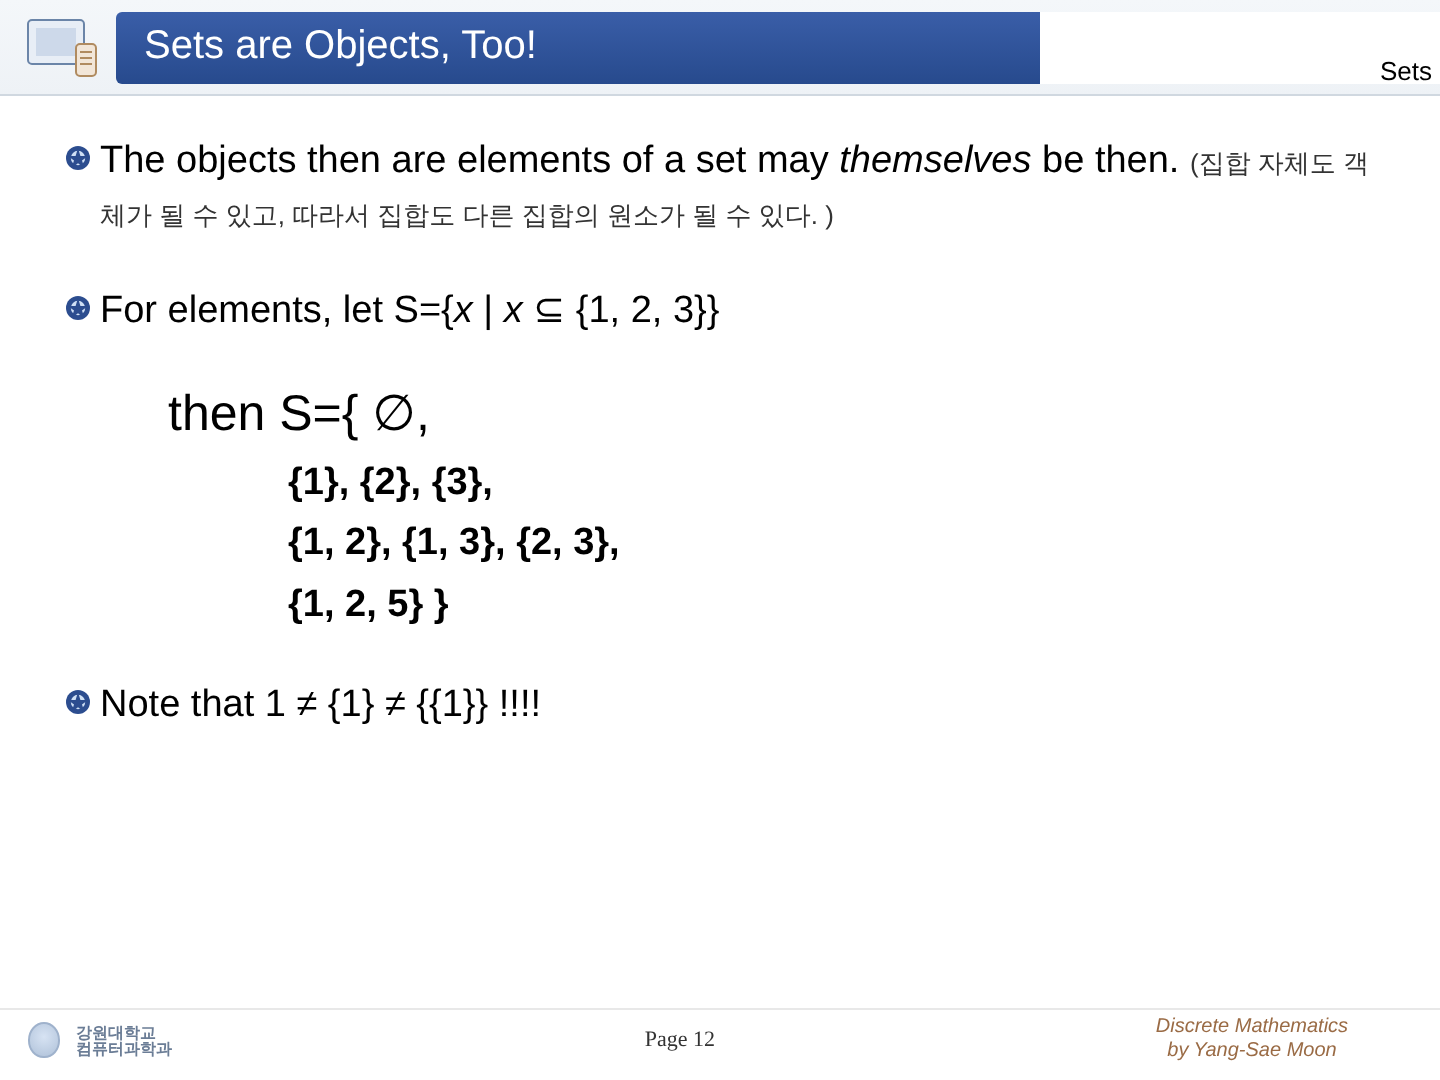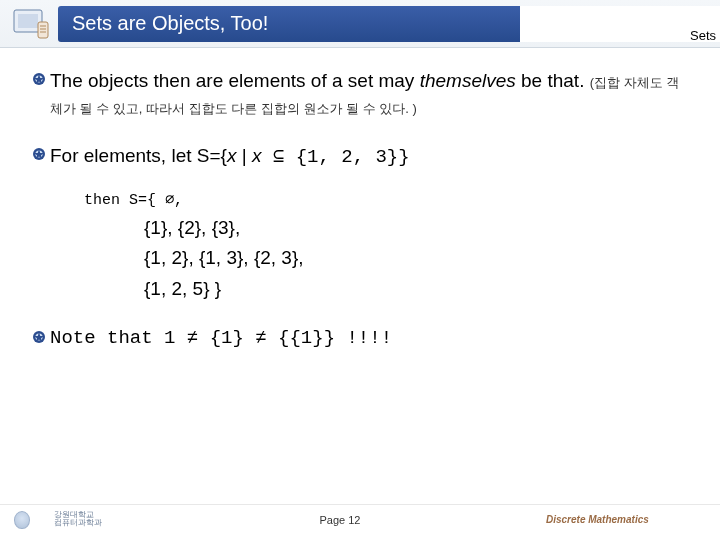--- a/index.html
+++ b/index.html
@@ -9,30 +9,30 @@
   .title-chip { flex: 1; margin: 6px 0 6px 58px; height: 36px; background: linear-gradient(#3a5ea8,#274a8d); border-radius: 3px; display: flex; align-items: center; padding-left: 14px; color: #fff; font-size: 20px; font-weight: 400; position: relative; }
   .title-chip::after { content: ""; position: absolute; right: 0; top: 0; bottom: 0; width: 200px; background: #fff; }
   .section-tag { position: absolute; right: 4px; top: 28px; font-size: 13px; color: #000000; z-index: 2; }
   .title-icon { position: absolute; left: 8px; top: 2px; width: 44px; height: 44px; display: flex; align-items: center; justify-content: center; }
   .body { flex: 1; padding: 14px 28px 0 28px; font-size: 19px; color: #000; }
   .bullet { display: flex; margin: 6px 0 10px 0; line-height: 1.35; }
   .bullet .mark { width: 22px; flex: 0 0 22px; display: flex; align-items: flex-start; justify-content: center; padding-top: 4px; }
   .bullet .txt { flex: 1; }
   .italic { font-style: italic; }
   .korean { font-size: 13px; color: #333; }
-  .indent { margin-left: 56px; margin-top: 18px; line-height: 1.6; font-size: 15px; }
-  .indent2 { margin-left: 116px; line-height: 1.6; font-size: 19px; }
+  .indent { margin-left: 56px; margin-top: 18px; line-height: 1.6; font-size: 25px; }
+  .indent2 { margin-left: 116px; line-height: 1.6; font-size: 19px; font-weight: bold; }
   .spacer-sm { height: 8px; }
   .footer { position: absolute; left: 0; right: 0; bottom: 6px; height: 30px; border-top: 1px solid #e8e8e8; display: flex; align-items: center; justify-content: space-between; padding: 0 14px; }
-  .footer-left { width: 120px; display: flex; align-items: flex-start; gap: 24px; }
-  .footer-center { font-size: 11px; color: #333; }
-  .footer-right { width: 160px; text-align: left; font-size: 10px; font-style: italic; color: #9a6b45; line-height: 1.15; font-weight: bold; }
+  .footer-left { width: 120px; display: flex; align-items: flex-end; gap: 8px; font-weight: bold; }
+  .footer-center { font-size: 11px; color: #333; font-family: Liberation Serif, serif; }
+  .footer-right { width: 160px; text-align: center; font-size: 10px; font-style: italic; color: #9a6b45; line-height: 1.15; }
   .logo-shield { width: 16px; height: 18px; background: radial-gradient(circle at 50% 40%, #d7e3f3 0%, #b7c8de 80%); border-radius: 50% 50% 48% 48%; border: 1px solid #9fb2cc; }
   .logo-text { font-size: 8px; color: #6b7d96; line-height: 1; }
-  .math { font-family: Liberation Mono, monospace; }
+  .math { font-family: Liberation Sans, sans-serif; }
 </style>
 </head>
 <body>
 
 <div class="slide">
 
   <div class="titlebar">
     <div class="title-icon">
       <svg width="40" height="40" viewBox="0 0 40 40">
         <rect x="4" y="6" width="28" height="22" rx="2" fill="#e8eef6" stroke="#6b85a8" stroke-width="1"></rect>
@@ -53,21 +53,21 @@
 
     <div class="bullet">
       <span class="mark">
         <svg width="14" height="14" viewBox="0 0 14 14">
             <circle cx="7" cy="7" r="6" fill="#2c4d8f"></circle>
             <circle cx="7" cy="7" r="3.6" fill="#cfe0f5"></circle>
             <path d="M7 2 L8.2 6 L12 6 L9 8.2 L10.2 12 L7 9.6 L3.8 12 L5 8.2 L2 6 L5.8 6 Z" fill="#2c4d8f"></path>
           </svg>
       </span>
       <span class="txt">
-        <span>The objects then are elements of a set may </span><span class="italic">themselves</span><span> be that. </span><span class="korean">(집합 자체도 객체가 될 수 있고, 따라서 집합도 다른 집합의 원소가 될 수 있다. )</span>
+        <span>The objects then are elements of a set may </span><span class="italic">themselves</span><span> be then. </span><span class="korean">(집합 자체도 객체가 될 수 있고, 따라서 집합도 다른 집합의 원소가 될 수 있다. )</span>
       </span>
     </div>
 
     <div class="spacer-sm"></div>
 
     <div class="bullet">
       <span class="mark">
         <svg width="14" height="14" viewBox="0 0 14 14">
             <circle cx="7" cy="7" r="6" fill="#2c4d8f"></circle>
             <circle cx="7" cy="7" r="3.6" fill="#cfe0f5"></circle>
@@ -104,16 +104,17 @@
     <div class="footer-left">
       <div class="logo-shield"></div>
       <div>
         <div class="logo-text">강원대학교</div>
         <div class="logo-text">컴퓨터과학과</div>
       </div>
     </div>
     <div class="footer-center">Page 12</div>
     <div class="footer-right">
       <div>Discrete Mathematics</div>
+      <div>by Yang-Sae Moon</div>
     </div>
   </div>
 
 </div>
 
 </body></html>

